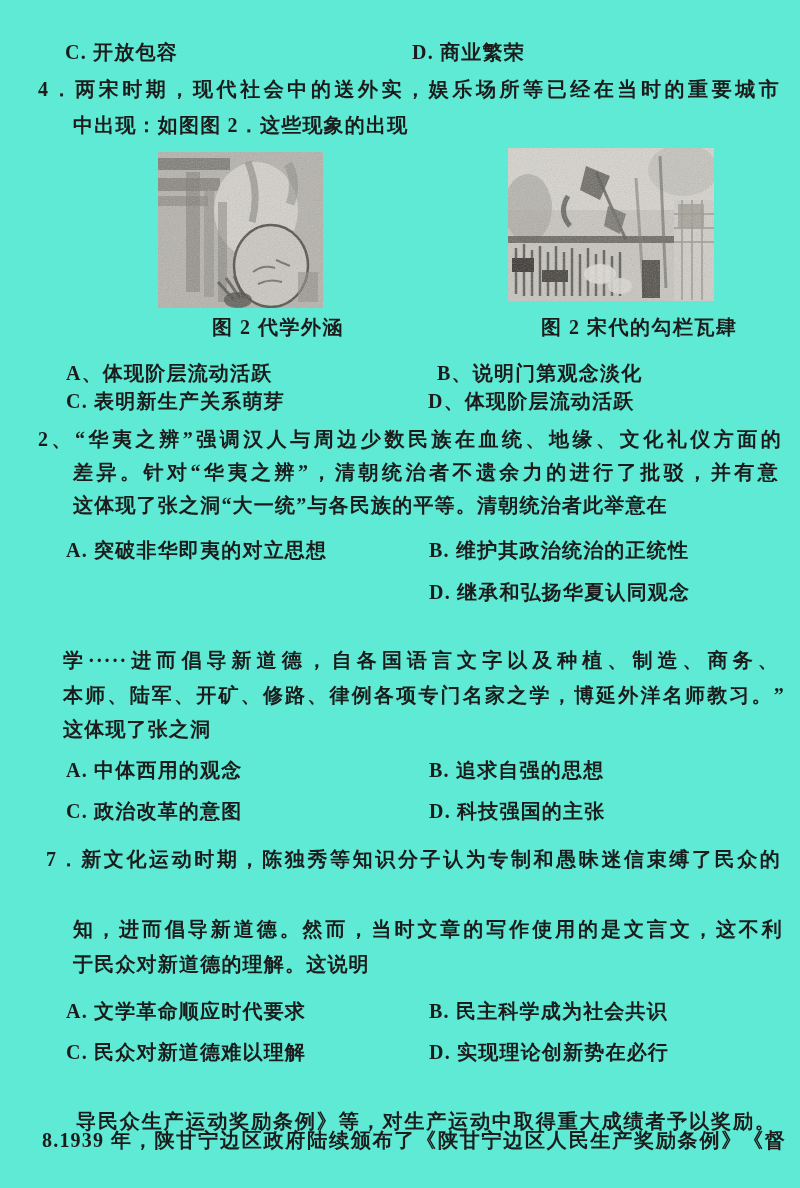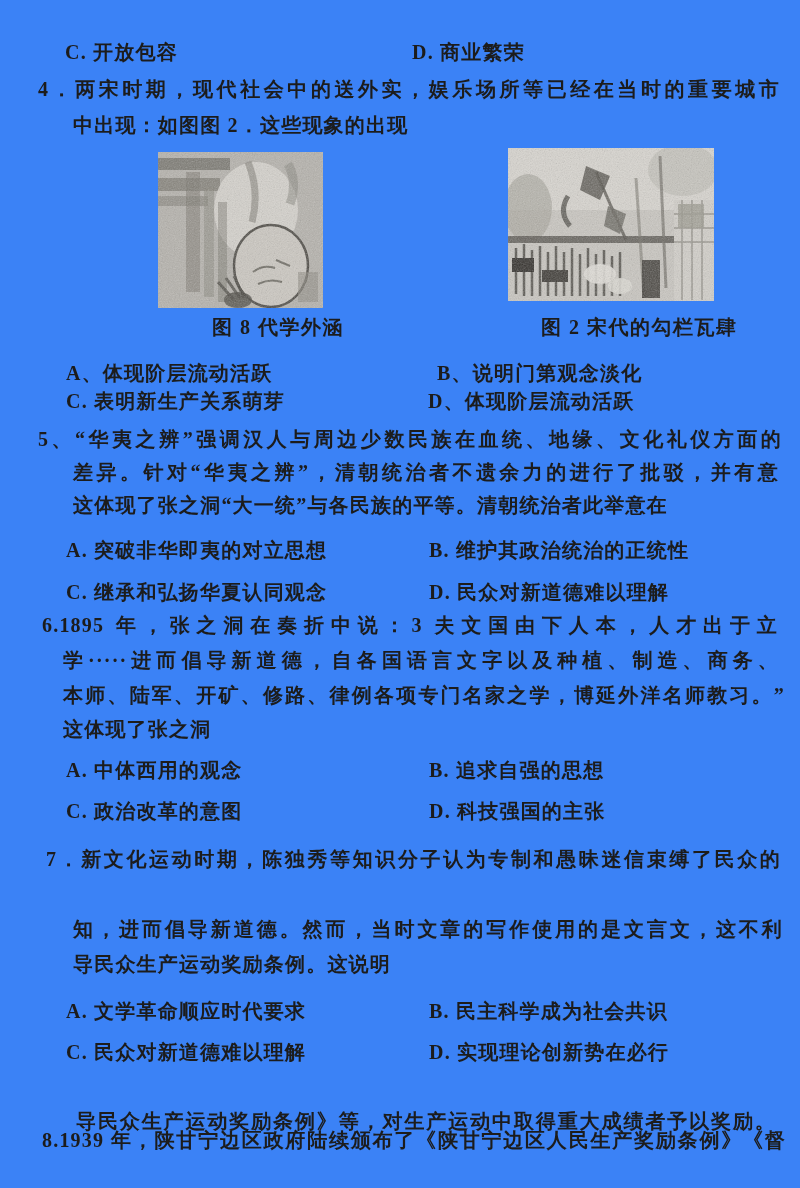--- a/index.html
+++ b/index.html
@@ -1,19 +1,19 @@
 <!DOCTYPE html>
 <html><head>
 <meta charset="utf-8">
 <style>
   html,body{margin:0;padding:0;background:#ffffff;}
   #page{
     position:relative;
     width:800px;height:1188px;
-    background:#3b82f6;
+    background:#5eead4;
     font-family:"Liberation Serif","DejaVu Serif",serif;
     color:#1c1c1c;
     font-weight:600;
     overflow:hidden;
   }
   .line{
     position:absolute;
     font-size:20px;
     letter-spacing:1.2px;
     white-space:nowrap;
@@ -108,50 +108,48 @@
       </g>
       <rect x="4" y="110" width="22" height="14" fill="#33302c"></rect>
       <rect x="34" y="122" width="26" height="12" fill="#3f3c37"></rect>
       <ellipse cx="92" cy="126" rx="16" ry="10" fill="#e2dfd9" opacity="0.9"></ellipse>
       <ellipse cx="112" cy="138" rx="12" ry="8" fill="#dcd9d3" opacity="0.9"></ellipse>
       <rect x="134" y="112" width="18" height="38" fill="#3f3c37" opacity="0.9"></rect>
       <rect width="206" height="153" filter="url(#g2)" opacity="0.4"></rect>
     </svg>
   </div>
 
-  <div class="caption" style="left:212px;top:314px">图 8 代学外涵</div>
+  <div class="caption" style="left:212px;top:314px">图 2 代学外涵</div>
   <div class="caption" style="left:541px;top:314px">图 2 宋代的勾栏瓦肆</div>
 
   <div class="opt" style="left:66px;top:360px">A、体现阶层流动活跃</div>
   <div class="opt" style="left:437px;top:360px">B、说明门第观念淡化</div>
   <div class="opt" style="left:66px;top:388px">C. 表明新生产关系萌芽</div>
   <div class="opt" style="left:428px;top:388px">D、体现阶层流动活跃</div>
 
-  <div class="line jline" style="left:30px;top:426px;width:744px">5、“华夷之辨”强调汉人与周边少数民族在血统、地缘、文化礼仪方面的</div>
+  <div class="line jline" style="left:30px;top:426px;width:744px">2、“华夷之辨”强调汉人与周边少数民族在血统、地缘、文化礼仪方面的</div>
   <div class="line jline" style="left:65px;top:459px;width:706px">差异。针对“华夷之辨”，清朝统治者不遗余力的进行了批驳，并有意</div>
   <div class="line" style="left:65px;top:492px">这体现了张之洞“大一统”与各民族的平等。清朝统治者此举意在</div>
 
   <div class="opt" style="left:66px;top:537px">A. 突破非华即夷的对立思想</div>
   <div class="opt" style="left:429px;top:537px">B. 维护其政治统治的正统性</div>
-  <div class="opt" style="left:66px;top:579px">C. 继承和弘扬华夏认同观念</div>
-  <div class="opt" style="left:429px;top:579px">D. 民众对新道德难以理解</div>
+  <div class="opt" style="left:429px;top:579px">D. 继承和弘扬华夏认同观念</div>
 
-  <div class="line jline" style="left:34px;top:612px;width:736px">6.1895 年，张之洞在奏折中说：3 夫文国由下人本，人才出于立</div>
   <div class="line jline" style="left:55px;top:647px;width:716px">学·····进而倡导新道德，自各国语言文字以及种植、制造、商务、</div>
   <div class="line jline" style="left:55px;top:682px;width:722px">本师、陆军、开矿、修路、律例各项专门名家之学，博延外洋名师教习。”</div>
   <div class="line" style="left:55px;top:716px">这体现了张之洞</div>
 
   <div class="opt" style="left:66px;top:757px">A. 中体西用的观念</div>
   <div class="opt" style="left:429px;top:757px">B. 追求自强的思想</div>
   <div class="opt" style="left:66px;top:798px">C. 政治改革的意图</div>
   <div class="opt" style="left:429px;top:798px">D. 科技强国的主张</div>
 
   <div class="line jline" style="left:38px;top:846px;width:735px">7．新文化运动时期，陈独秀等知识分子认为专制和愚昧迷信束缚了民众的</div>
   <div class="line jline" style="left:65px;top:916px;width:710px">知，进而倡导新道德。然而，当时文章的写作使用的是文言文，这不利</div>
-  <div class="line" style="left:65px;top:951px">导民众生产运动奖励条例。这说明</div>
+  <div class="line" style="left:65px;top:951px">于民众对新道德的理解。这说明</div>
 
   <div class="opt" style="left:66px;top:998px">A. 文学革命顺应时代要求</div>
   <div class="opt" style="left:429px;top:998px">B. 民主科学成为社会共识</div>
   <div class="opt" style="left:66px;top:1039px">C. 民众对新道德难以理解</div>
   <div class="opt" style="left:429px;top:1039px">D. 实现理论创新势在必行</div>
 
   <div class="line jline" style="left:34px;top:1127px;width:744px">8.1939 年，陕甘宁边区政府陆续颁布了《陕甘宁边区人民生产奖励条例》《督</div>
   <div class="line jline" style="left:68px;top:1108px;width:700px">导民众生产运动奖励条例》等，对生产运动中取得重大成绩者予以奖励。</div>
 
 </div>

